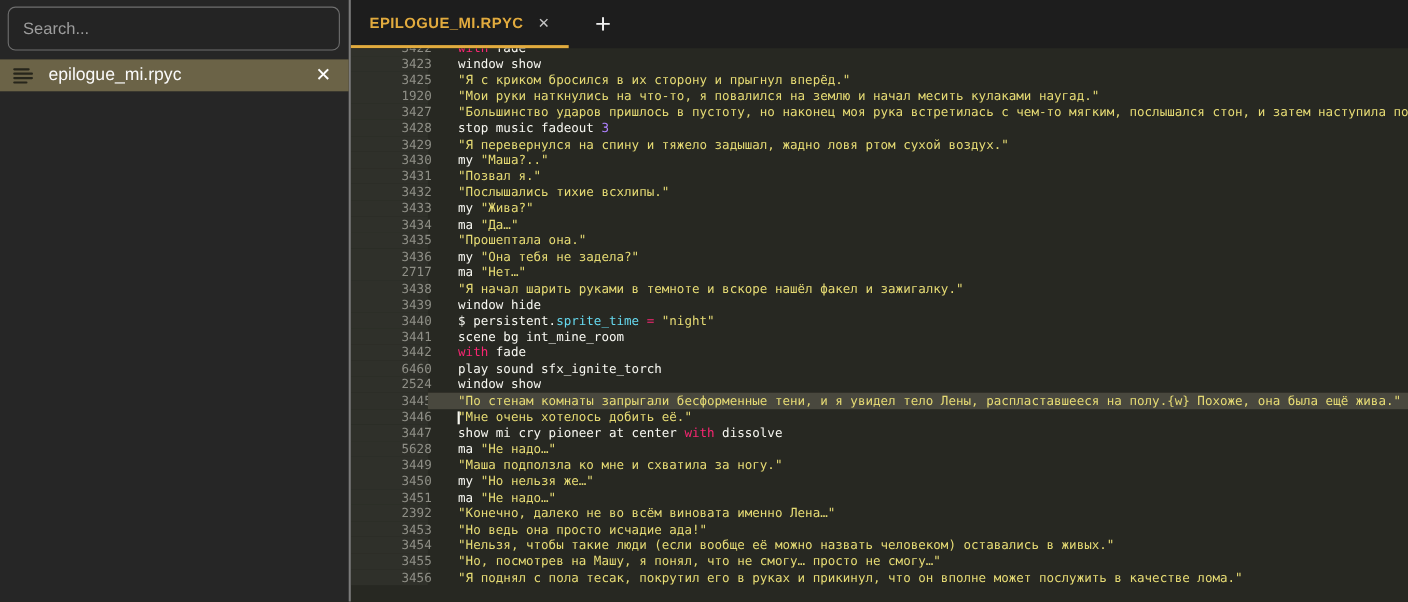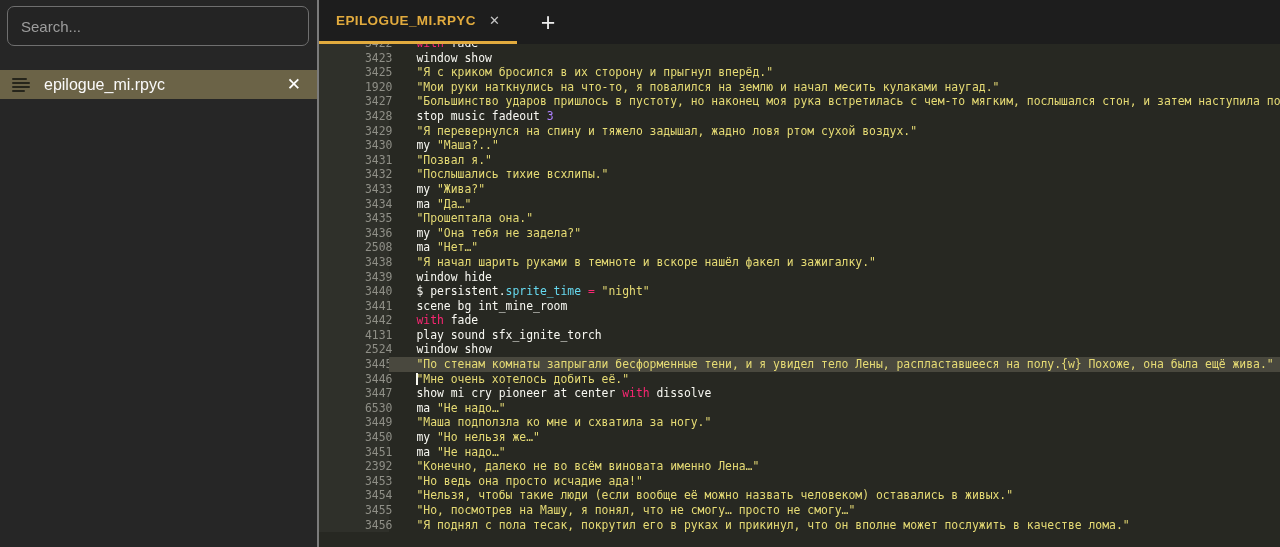--- a/index.html
+++ b/index.html
@@ -2,21 +2,21 @@
 <html><head>
 <meta charset="utf-8">
 <style>
   * { margin:0; padding:0; box-sizing:border-box; }
   html,body { width:1280px; height:547px; overflow:hidden; background:#272822;
               font-family:"Liberation Sans", sans-serif; }
   .app { display:flex; width:1280px; height:547px; }
 
   
   .sidebar { width:319px; height:547px; background:#262626; border-right:2px solid #7b7b7b; flex:none; }
-  .search { display:block; margin:6px 7px 24px 7px; width:302px; height:40px;
+  .search { display:block; margin:6px 7px 8px 7px; width:302px; height:40px;
             background:#242424; border:1px solid #6f6f6f; border-radius:7px;
             color:#ddd; padding:0 13px; font-size:15px; outline:none;
             font-family:"Liberation Sans", sans-serif; }
   .search::placeholder { color:#9d9d9d; }
   .file-item { height:29px; background:#6b6347; display:flex; align-items:center; padding:0 12px; }
   .doc-icon { width:18px; height:14px; display:flex; flex-direction:column; justify-content:space-between; flex:none; }
   .doc-icon i { display:block; height:2px; background:#26251b; border-radius:1px; }
   .doc-icon i:nth-child(1){ width:85%; } .doc-icon i:nth-child(2){ width:100%; }
   .doc-icon i:nth-child(3){ width:100%; } .doc-icon i:nth-child(4){ width:70%; }
   .file-label { color:#fafafa; font-size:16px; margin-left:14px; flex:1;
@@ -84,32 +84,32 @@
           <div class="row"><span class="ln">3427</span><span class="tx"><span class="p">    </span><span class="s">"Большинство ударов пришлось в пустоту, но наконец моя рука встретилась с чем-то мягким, послышался стон, и затем наступила по</span></span></div>
           <div class="row"><span class="ln">3428</span><span class="tx"><span class="p">    </span><span class="p">stop music fadeout </span><span class="n">3</span></span></div>
           <div class="row"><span class="ln">3429</span><span class="tx"><span class="p">    </span><span class="s">"Я перевернулся на спину и тяжело задышал, жадно ловя ртом сухой воздух."</span></span></div>
           <div class="row"><span class="ln">3430</span><span class="tx"><span class="p">    </span><span class="p">my </span><span class="s">"Маша?.."</span></span></div>
           <div class="row"><span class="ln">3431</span><span class="tx"><span class="p">    </span><span class="s">"Позвал я."</span></span></div>
           <div class="row"><span class="ln">3432</span><span class="tx"><span class="p">    </span><span class="s">"Послышались тихие всхлипы."</span></span></div>
           <div class="row"><span class="ln">3433</span><span class="tx"><span class="p">    </span><span class="p">my </span><span class="s">"Жива?"</span></span></div>
           <div class="row"><span class="ln">3434</span><span class="tx"><span class="p">    </span><span class="p">ma </span><span class="s">"Да…"</span></span></div>
           <div class="row"><span class="ln">3435</span><span class="tx"><span class="p">    </span><span class="s">"Прошептала она."</span></span></div>
           <div class="row"><span class="ln">3436</span><span class="tx"><span class="p">    </span><span class="p">my </span><span class="s">"Она тебя не задела?"</span></span></div>
-          <div class="row"><span class="ln">2508</span><span class="tx"><span class="p">    </span><span class="p">ma </span><span class="s">"Нет…"</span></span></div>
+          <div class="row"><span class="ln">2717</span><span class="tx"><span class="p">    </span><span class="p">ma </span><span class="s">"Нет…"</span></span></div>
           <div class="row"><span class="ln">3438</span><span class="tx"><span class="p">    </span><span class="s">"Я начал шарить руками в темноте и вскоре нашёл факел и зажигалку."</span></span></div>
           <div class="row"><span class="ln">3439</span><span class="tx"><span class="p">    </span><span class="p">window hide</span></span></div>
           <div class="row"><span class="ln">3440</span><span class="tx"><span class="p">    </span><span class="p">$ persistent.</span><span class="f">sprite_time</span><span class="p"> </span><span class="k">=</span><span class="p"> </span><span class="s">"night"</span></span></div>
           <div class="row"><span class="ln">3441</span><span class="tx"><span class="p">    </span><span class="p">scene bg int_mine_room</span></span></div>
           <div class="row"><span class="ln">3442</span><span class="tx"><span class="p">    </span><span class="k">with</span><span class="p"> fade</span></span></div>
-          <div class="row"><span class="ln">4131</span><span class="tx"><span class="p">    </span><span class="p">play sound sfx_ignite_torch</span></span></div>
+          <div class="row"><span class="ln">6460</span><span class="tx"><span class="p">    </span><span class="p">play sound sfx_ignite_torch</span></span></div>
           <div class="row"><span class="ln">2524</span><span class="tx"><span class="p">    </span><span class="p">window show</span></span></div>
           <div class="row hl"><span class="ln">3445</span><span class="tx"><span class="p">    </span><span class="s">"По стенам комнаты запрыгали бесформенные тени, и я увидел тело Лены, распластавшееся на полу.{w} Похоже, она была ещё жива."</span></span></div>
           <div class="row"><span class="ln">3446</span><span class="tx"><span class="p">    </span><span class="caret"></span><span class="s">"Мне очень хотелось добить её."</span></span></div>
           <div class="row"><span class="ln">3447</span><span class="tx"><span class="p">    </span><span class="p">show mi cry pioneer at center </span><span class="k">with</span><span class="p"> dissolve</span></span></div>
-          <div class="row"><span class="ln">6530</span><span class="tx"><span class="p">    </span><span class="p">ma </span><span class="s">"Не надо…"</span></span></div>
+          <div class="row"><span class="ln">5628</span><span class="tx"><span class="p">    </span><span class="p">ma </span><span class="s">"Не надо…"</span></span></div>
           <div class="row"><span class="ln">3449</span><span class="tx"><span class="p">    </span><span class="s">"Маша подползла ко мне и схватила за ногу."</span></span></div>
           <div class="row"><span class="ln">3450</span><span class="tx"><span class="p">    </span><span class="p">my </span><span class="s">"Но нельзя же…"</span></span></div>
           <div class="row"><span class="ln">3451</span><span class="tx"><span class="p">    </span><span class="p">ma </span><span class="s">"Не надо…"</span></span></div>
           <div class="row"><span class="ln">2392</span><span class="tx"><span class="p">    </span><span class="s">"Конечно, далеко не во всём виновата именно Лена…"</span></span></div>
           <div class="row"><span class="ln">3453</span><span class="tx"><span class="p">    </span><span class="s">"Но ведь она просто исчадие ада!"</span></span></div>
           <div class="row"><span class="ln">3454</span><span class="tx"><span class="p">    </span><span class="s">"Нельзя, чтобы такие люди (если вообще её можно назвать человеком) оставались в живых."</span></span></div>
           <div class="row"><span class="ln">3455</span><span class="tx"><span class="p">    </span><span class="s">"Но, посмотрев на Машу, я понял, что не смогу… просто не смогу…"</span></span></div>
           <div class="row"><span class="ln">3456</span><span class="tx"><span class="p">    </span><span class="s">"Я поднял с пола тесак, покрутил его в руках и прикинул, что он вполне может послужить в качестве лома."</span></span></div>
         </div>
     </div>

